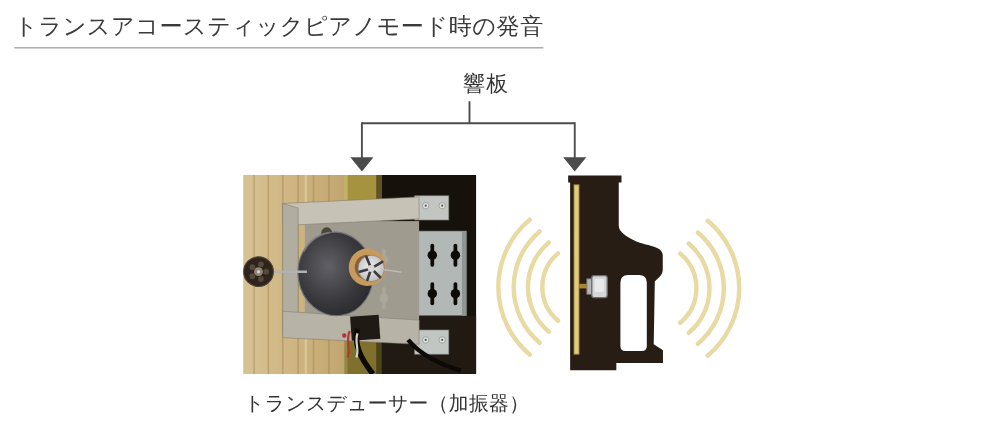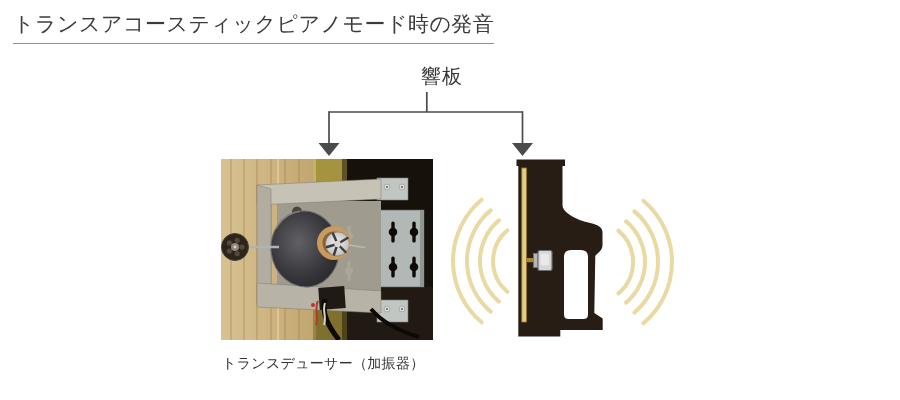--- a/index.html
+++ b/index.html
@@ -11,21 +11,21 @@
     position:absolute; left:13px; top:10px;
     font-size:21px; letter-spacing:0.5px; color:#3b3b3b; font-weight:500;
     border-bottom:1px solid #8f8f8f; padding-bottom:5px; white-space:nowrap;
   }
   .soundboard-label {
     position:absolute; left:399px; top:63px; width:64px; text-align:right;
     font-size:20px; letter-spacing:1px; color:#333333; white-space:nowrap;
   }
   .caption {
     position:absolute; left:222px; top:355px;
-    font-size:14px; letter-spacing:0.3px; color:#333333; white-space:nowrap;
+    font-size:18px; letter-spacing:0.3px; color:#333333; white-space:nowrap;
   }
   svg { position:absolute; display:block; }
   #connector-svg   { left:315px; top:88px;  }
   #photo-svg       { left:221px; top:159px; }
   #piano-svg       { left:440px; top:155px; }
 </style>
 </head>
 <body>
 
 <div class="canvas">

